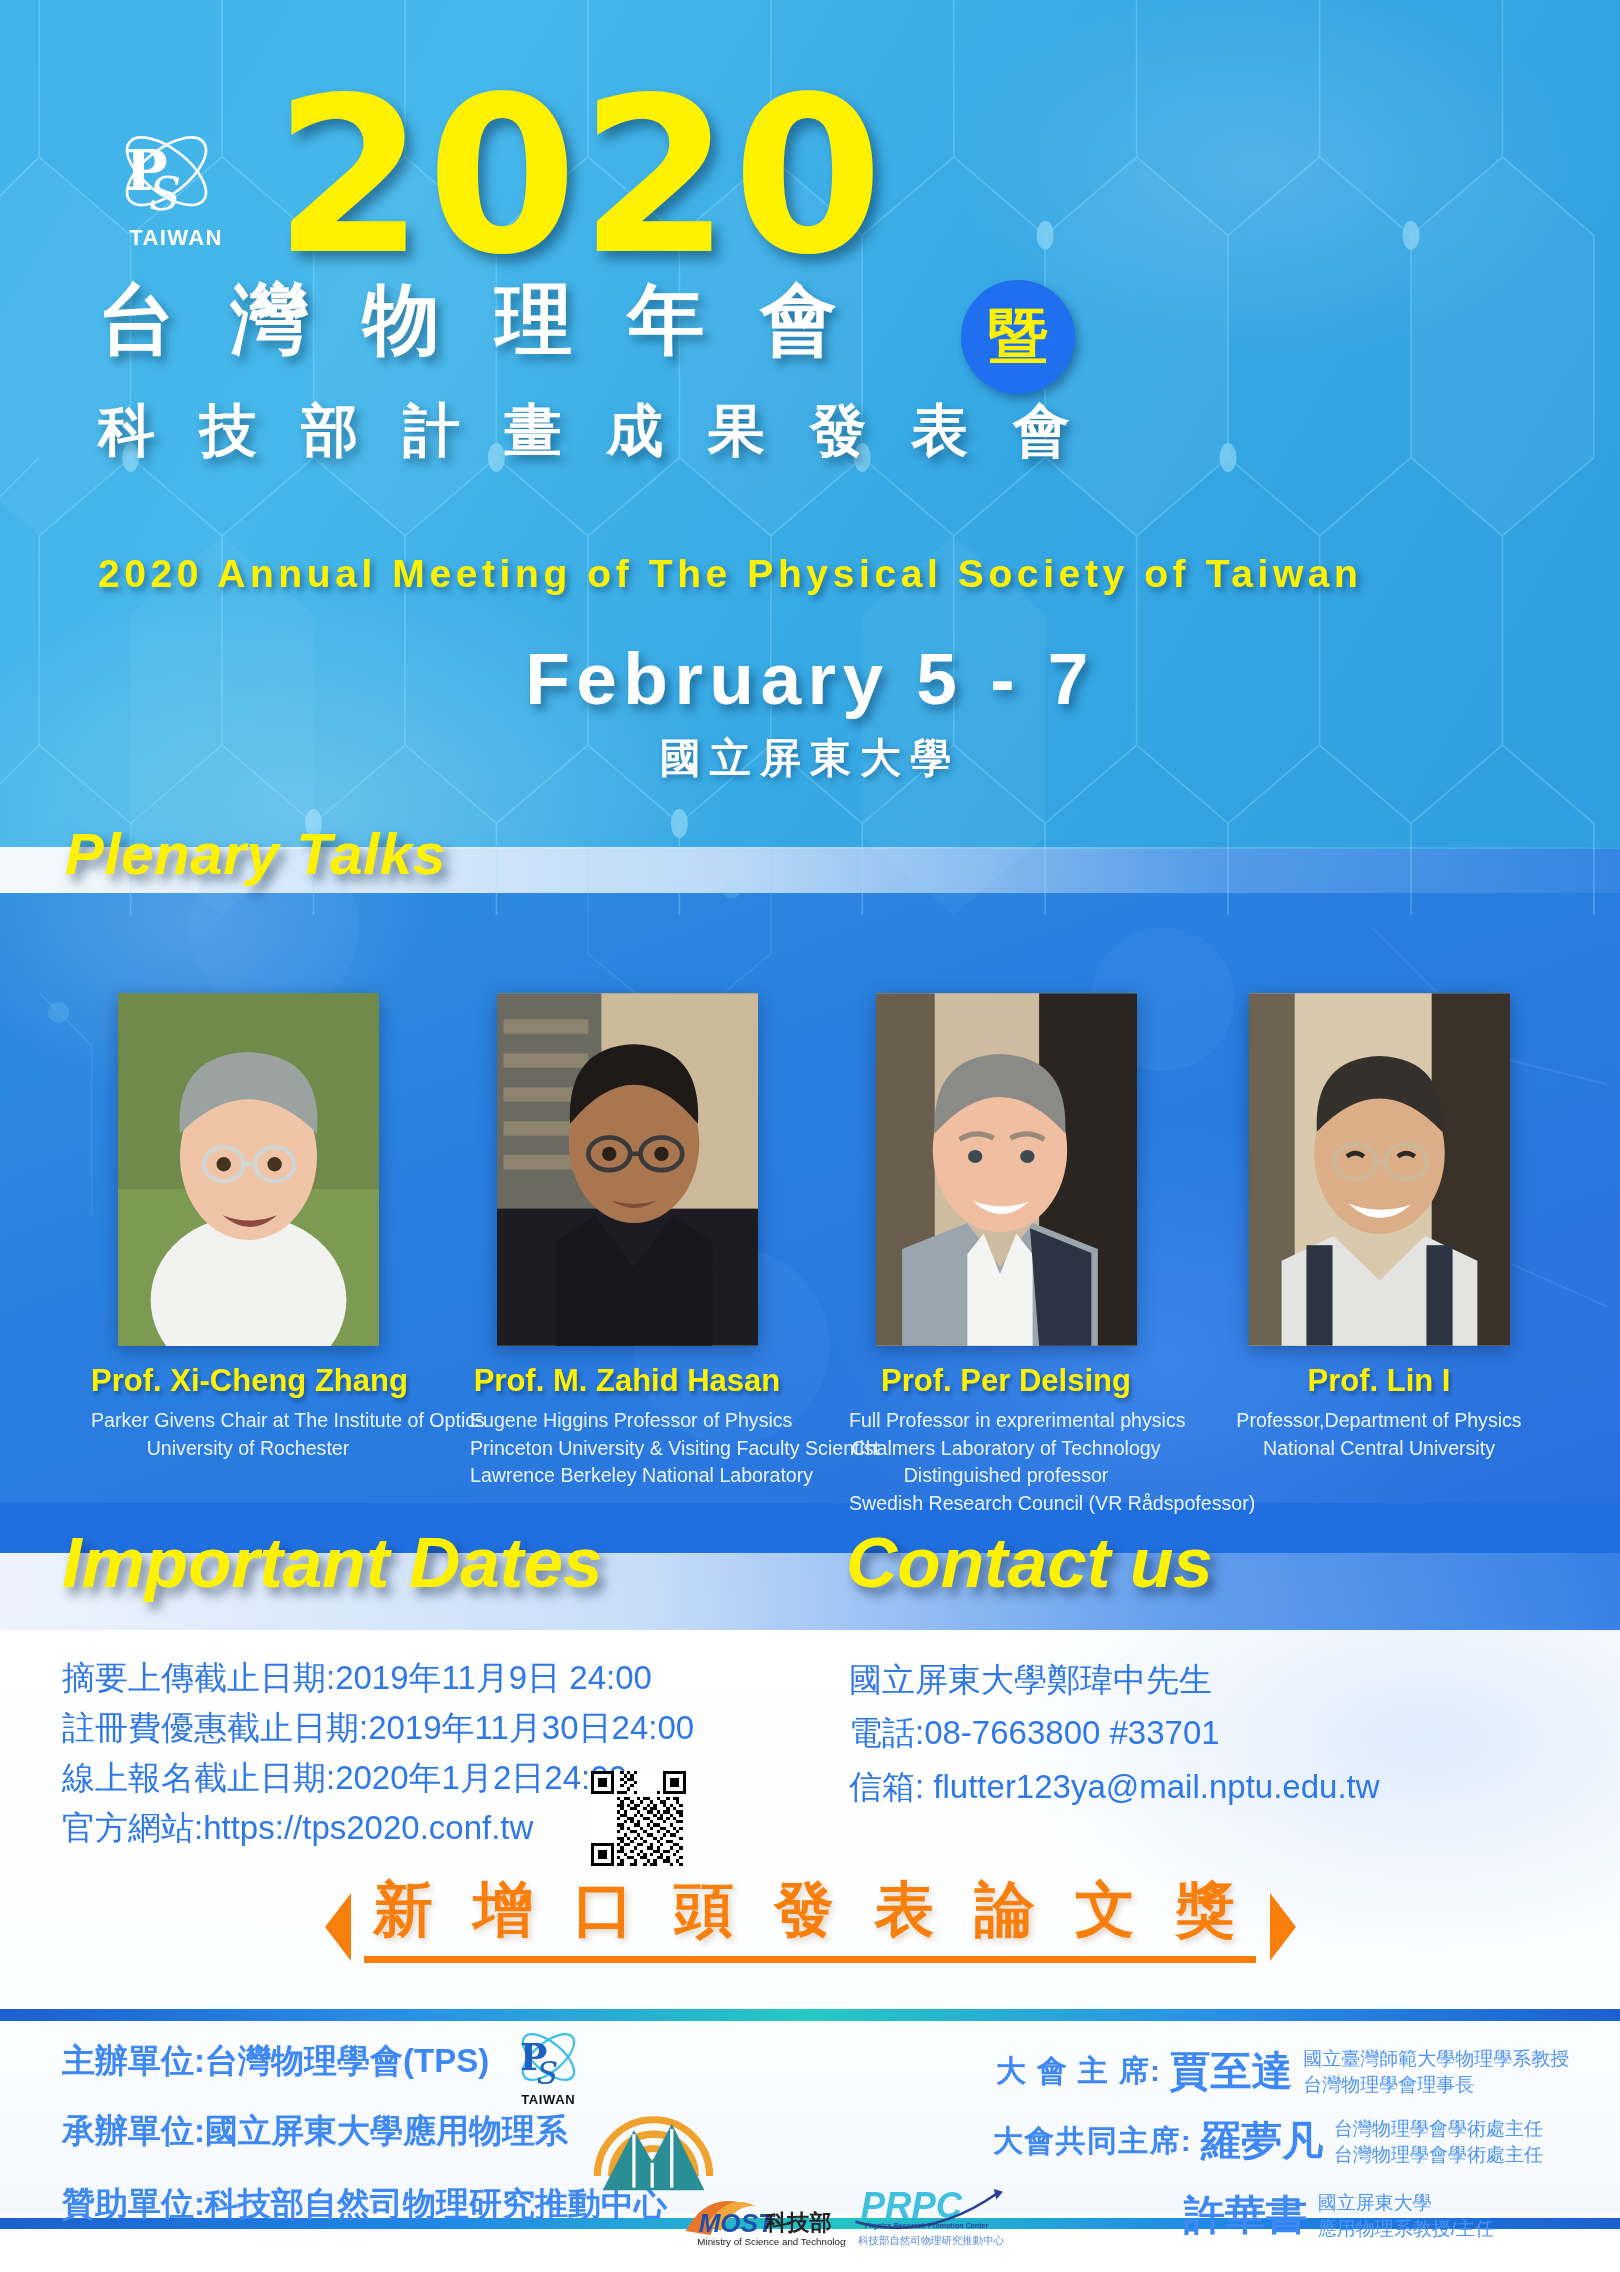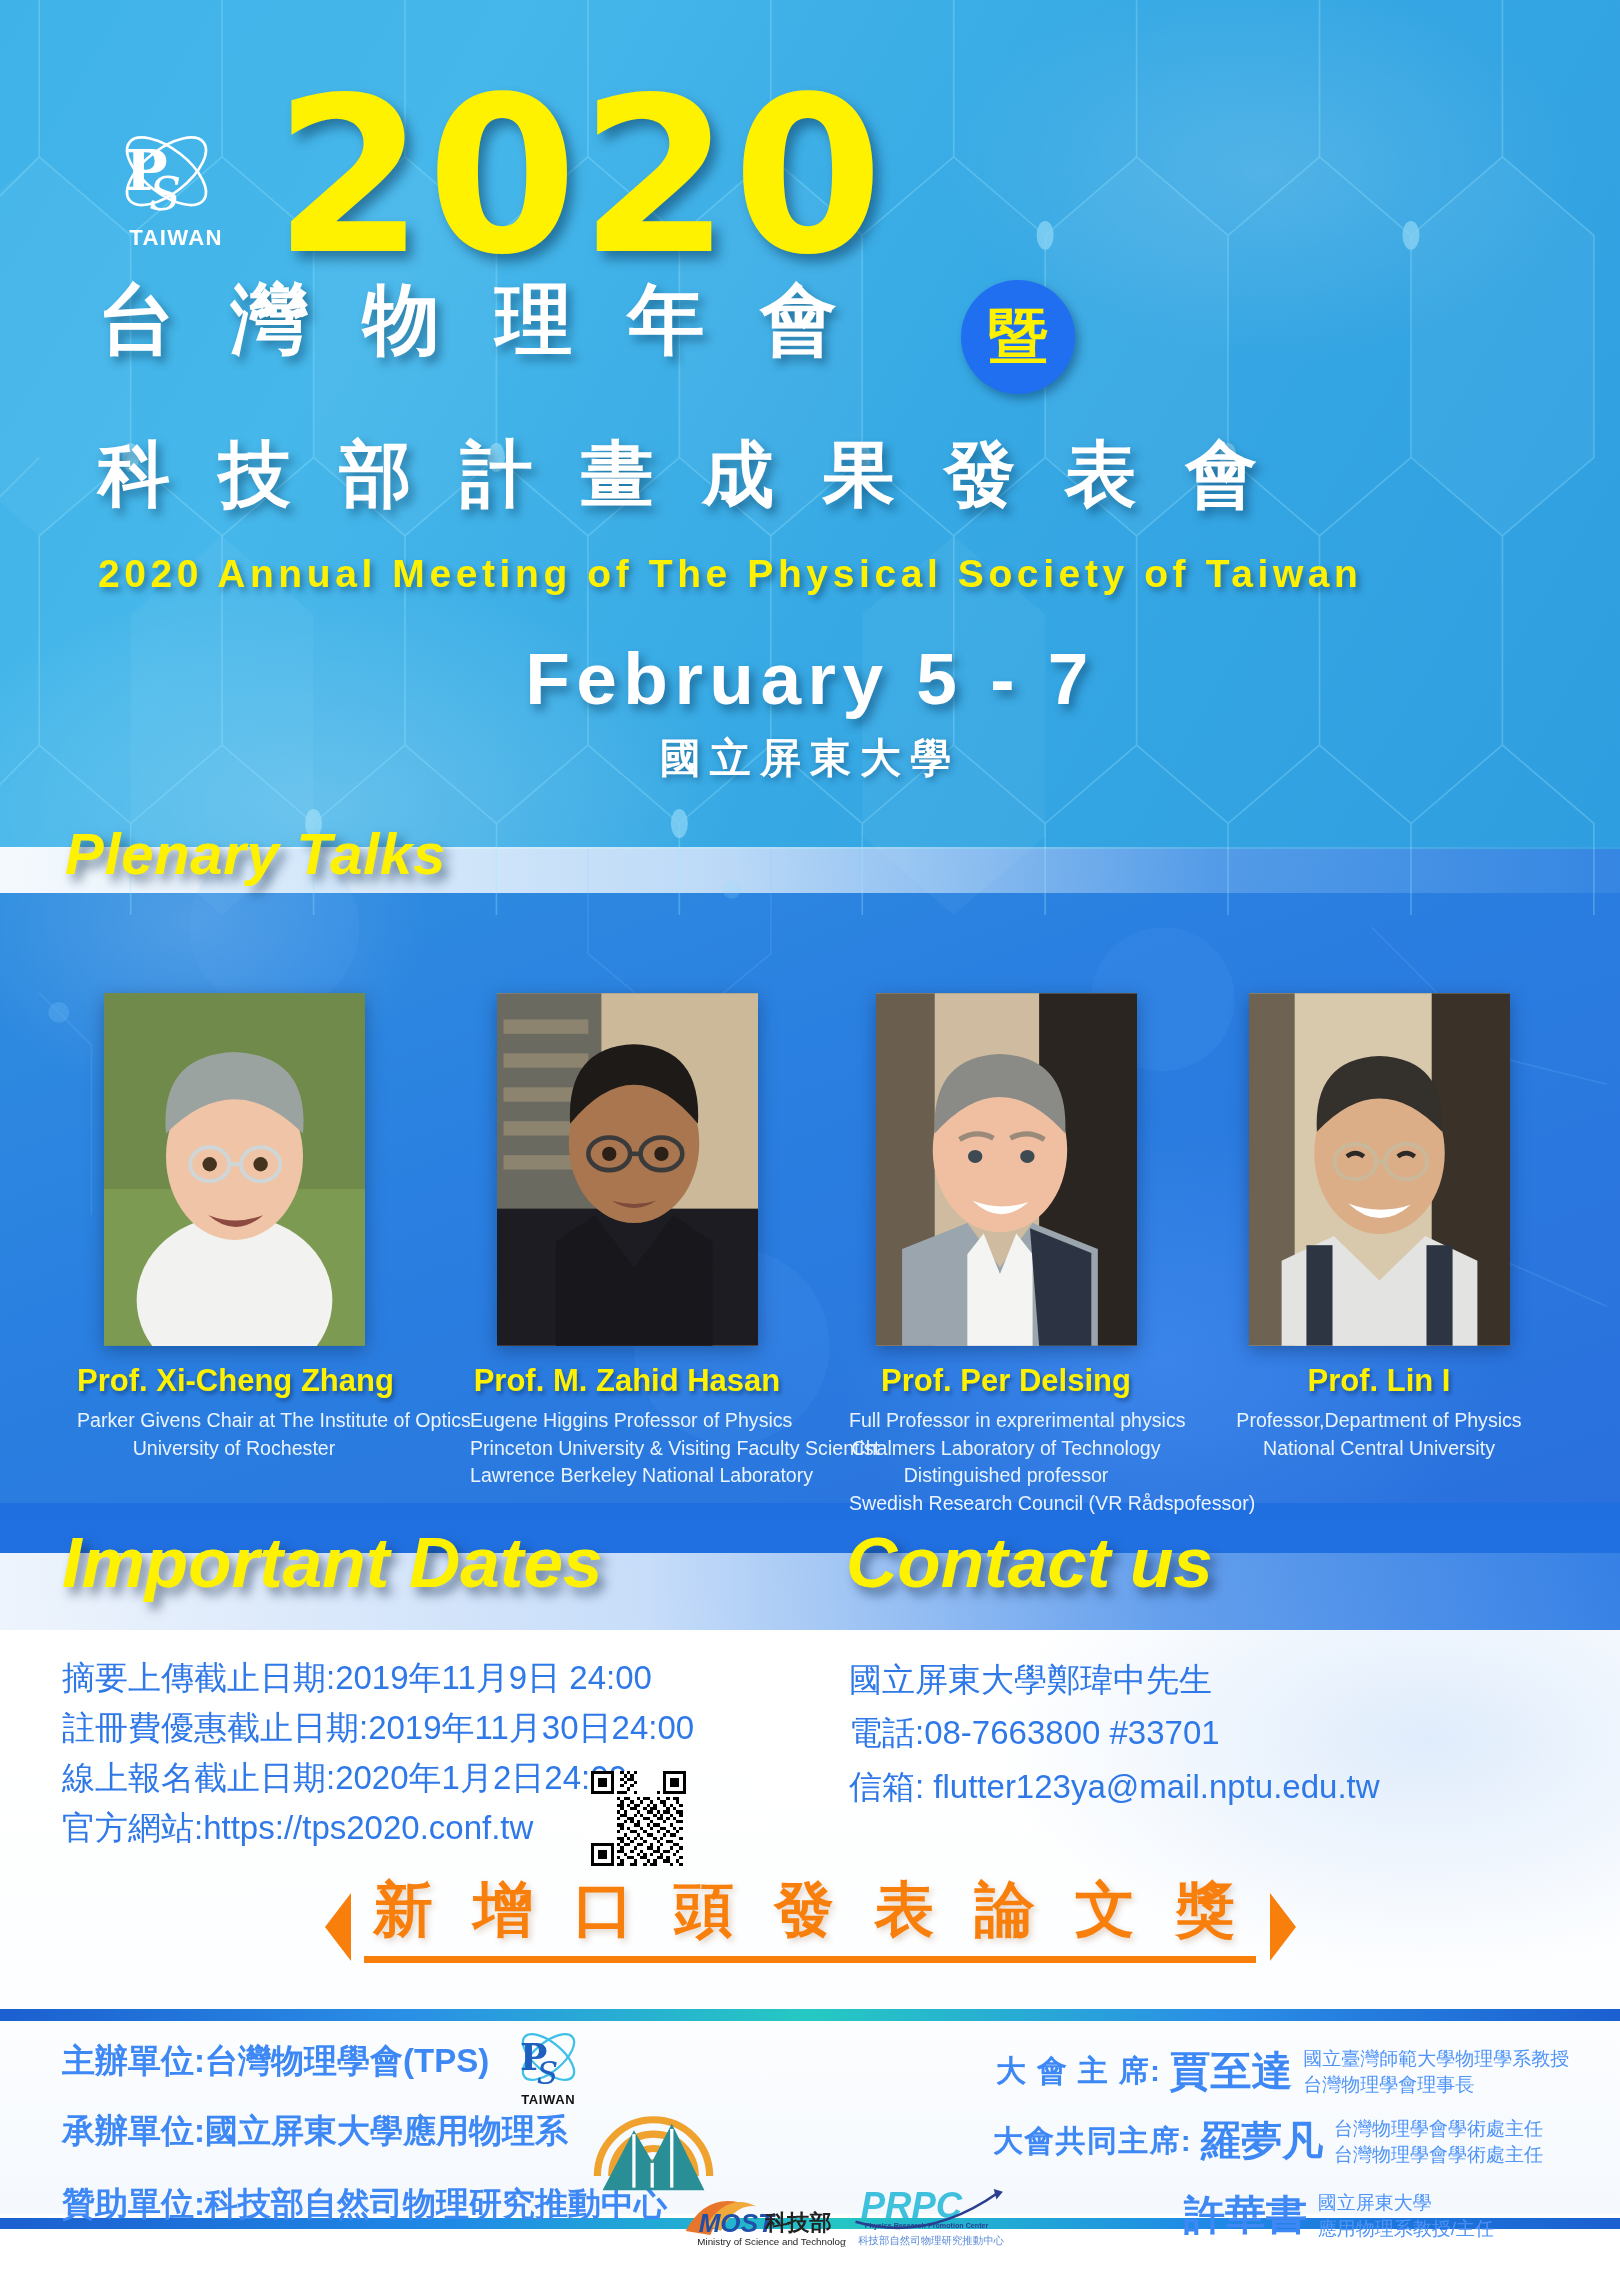--- a/index.html
+++ b/index.html
@@ -68,21 +68,21 @@
     font-family:"DejaVu Sans",sans-serif;
     text-shadow:6.5px 7.8px 11.8px rgba(0,40,70,.45);
   }
   .cn-title-row{
     position:absolute;left:98px;
     color:#ffffff;font-weight:bold;line-height:1;
     font-size:77px;letter-spacing:17px;
     text-shadow:4.6px 5.9px 9.1px rgba(0,45,75,.45);
   }
   #cn-title-1{top:281px;}
-  #cn-title-2{top:402px;font-size:72px;letter-spacing:14.4px;margin-top:36px;}
+  #cn-title-2{top:402px;font-size:57px;letter-spacing:14.4px;}
   #badge-ji{
     position:absolute;left:961px;top:280px;width:114px;height:114px;border-radius:50%;
     background:#1f6ff0;
     display:flex;align-items:center;justify-content:center;
     color:#fff200;font-size:60px;font-weight:bold;
     box-shadow:3.9px 5.2px 9.1px rgba(0,40,80,.4);
   }
   #en-subtitle{
     position:absolute;left:98px;top:552px;
     color:#fff200;font-size:39px;font-weight:bold;letter-spacing:4.6px;
@@ -275,21 +275,21 @@
   <div class="cn-title-row" id="cn-title-2">科 技 部 計 畫 成 果 發 表 會</div>
   <div id="badge-ji">暨</div>
   <div id="en-subtitle">2020 Annual Meeting of The Physical Society of Taiwan</div>
   <div id="date-line">February 5 - 7</div>
   <div id="venue-line">國立屏東大學</div>
 
   <div id="plenary-heading">Plenary Talks</div>
 
   <div id="speakers">
 
-    <div class="speaker" style="left:77px;width:314px;">
+    <div class="speaker" style="left:91px;width:314px;">
       <div class="photo">
         <svg viewBox="0 0 400 540" width="261" height="353">
           <rect width="400" height="540" fill="#6f8a4a"></rect>
           <rect y="300" width="400" height="240" fill="#7c9a52"></rect>
           <ellipse cx="200" cy="470" rx="150" ry="130" fill="#f2f2f0"></ellipse>
           <ellipse cx="200" cy="250" rx="105" ry="128" fill="#f0c4a6"></ellipse>
           <path d="M95 215 q105 -105 210 0 q10 -120 -105 -125 q-115 5 -105 125z" fill="#9aa3a0"></path>
           <ellipse cx="162" cy="262" rx="30" ry="26" fill="none" stroke="#cfd6d8" stroke-width="6"></ellipse>
           <ellipse cx="240" cy="262" rx="30" ry="26" fill="none" stroke="#cfd6d8" stroke-width="6"></ellipse>
           <line x1="192" y1="262" x2="210" y2="262" stroke="#cfd6d8" stroke-width="6"></line>

